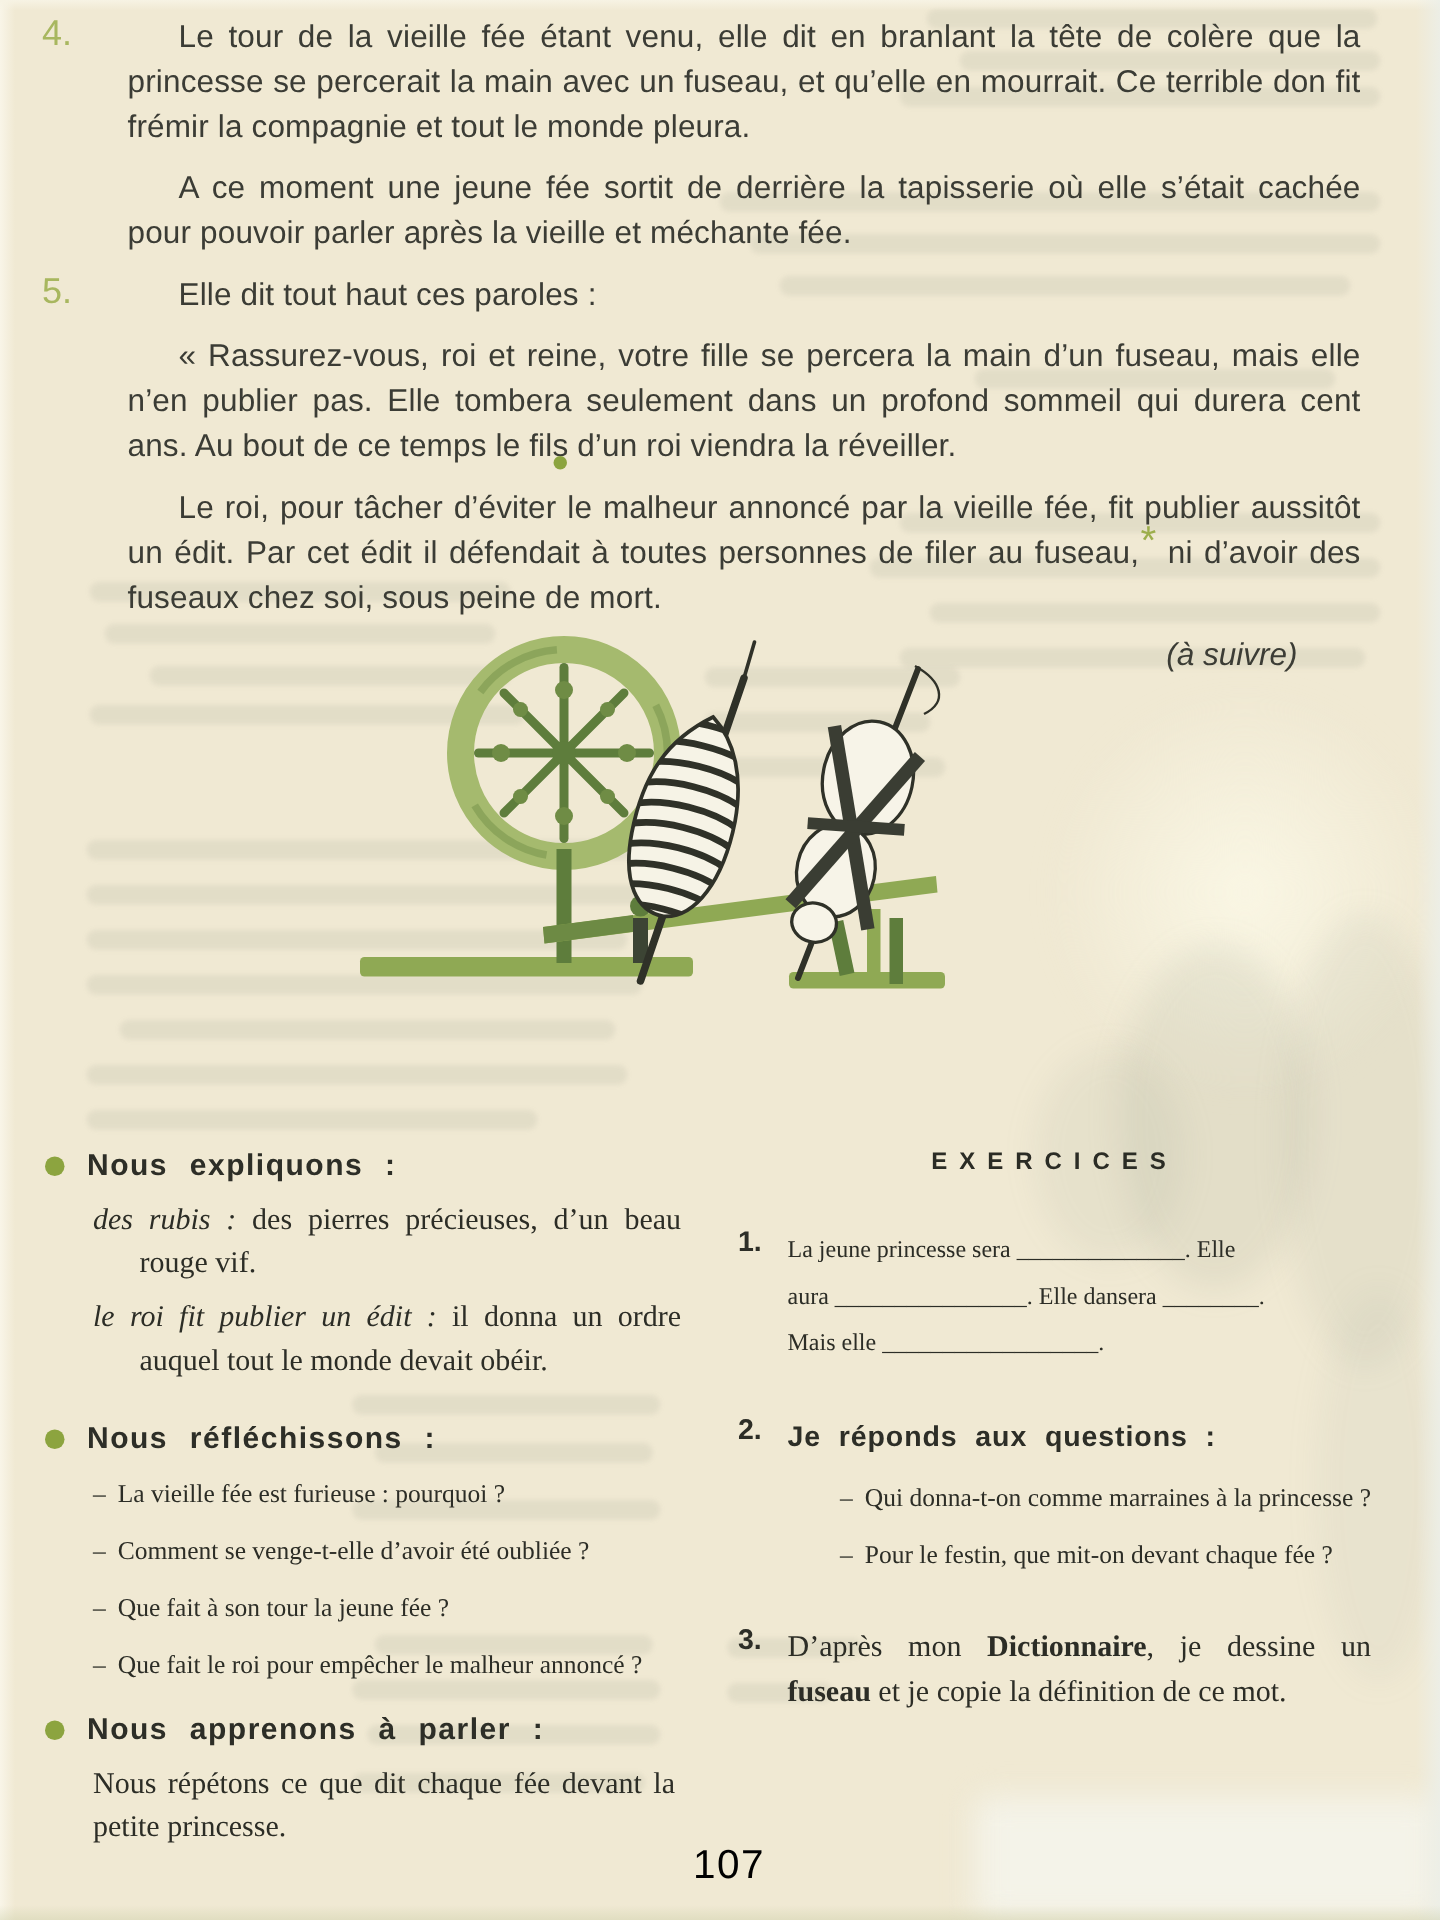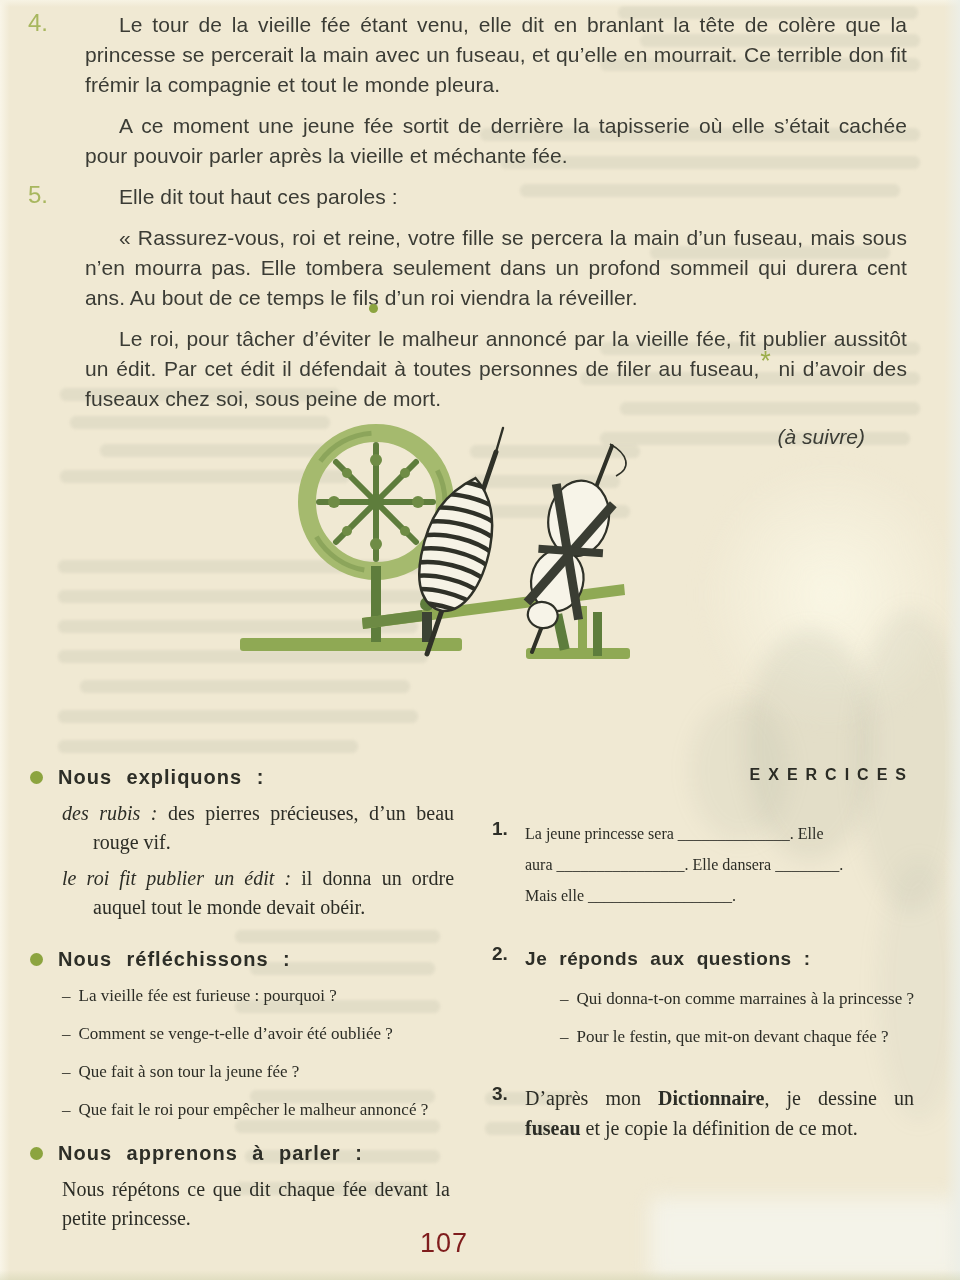--- a/index.html
+++ b/index.html
@@ -36,30 +36,30 @@
 
   .section-heading{position:relative;padding-left:50px;font-weight:bold;font-size:20px;letter-spacing:1px;word-spacing:8px;color:#2d2e27;margin-bottom:10px;}
   .bullet{position:absolute;left:22px;top:5px;width:13px;height:13px;border-radius:50%;background:#8ca43f;}
   .entry{font-family:"Liberation Serif",serif;color:#2c2d26;font-size:20px;line-height:29px;text-align:justify;padding-left:85px;padding-right:4px;text-indent:-31px;margin-bottom:7px;}
   .entry .lead{font-style:italic;}
   .q{font-family:"Liberation Serif",serif;color:#2c2d26;font-size:17px;line-height:29px;padding-left:74px;text-indent:-20px;margin-bottom:9px;text-align:justify;}
   .q .dash{margin-right:8px;}
   .speak-body{font-family:"Liberation Serif",serif;color:#2c2d26;font-size:20px;line-height:29px;padding-left:54px;text-align:justify;padding-right:8px;}
   .mt26{margin-top:26px;} .mt30{margin-top:18px;}
 
-  .ex-title{text-align:right;font-weight:bold;font-size:16px;letter-spacing:8px;color:#2b2c25;margin-bottom:34px;}
+  .ex-title{text-align:center;font-weight:bold;font-size:16px;letter-spacing:8px;color:#2b2c25;margin-bottom:34px;}
   .ex{position:relative;padding-left:33px;margin-bottom:32px;}
   .ex-num{position:absolute;left:0;top:0;font-weight:bold;font-size:19px;color:#2d2e27;}
   .ex-heading{font-weight:bold;font-size:19px;line-height:31px;word-spacing:6px;letter-spacing:.6px;color:#2d2e27;text-align:justify;margin-bottom:10px;}
   .ex-line{font-family:"Liberation Serif",serif;color:#2c2d26;font-size:16px;line-height:31px;white-space:nowrap;}
   .q-right{padding-left:53px;text-indent:-18px;}
   .ex3-body{font-family:"Liberation Serif",serif;color:#2c2d26;font-size:20px;line-height:30px;text-align:justify;}
   .ex3-body .bold{font-weight:bold;}
 
-  .page-number{position:absolute;left:420px;top:1228px;width:90px;text-align:left;font-size:27px;color:#7f1d1d;letter-spacing:1px;z-index:2;}
+  .page-number{position:absolute;left:420px;top:1228px;width:90px;text-align:right;font-size:27px;color:#000000;letter-spacing:1px;z-index:2;}
 </style>
 </head>
 <body>
 
 <div class="page">
 
   <div id="ghost-layer">
       <div class="ghost-line" style="left: 618px; top: 6px; width: 300px; height: 13px;"></div>
       <div class="ghost-line" style="left: 640px; top: 34px; width: 280px; height: 13px;"></div>
       <div class="ghost-line" style="left: 600px; top: 58px; width: 320px; height: 13px;"></div>
@@ -104,21 +104,21 @@
 
   <div class="story">
     <div class="story-item">
       <span class="story-num">4.</span>
       <p>Le tour de la vieille fée étant venu, elle dit en branlant la tête de colère que la princesse se percerait la main avec un fuseau, et qu’elle en mourrait. Ce terrible don fit frémir la compagnie et tout le monde pleura.</p>
       <p>A ce moment une jeune fée sortit de derrière la tapisserie où elle s’était cachée pour pouvoir parler après la vieille et méchante fée.</p>
     </div>
     <div class="story-item">
       <span class="story-num">5.</span>
       <p>Elle dit tout haut ces paroles :</p>
-      <p>« Rassurez-vous, roi et reine, votre fille se percera la main d’un fuseau, mais sous n’en mourra pas. Elle tombera seulement dans un profond sommeil qui durera cent ans. Au bout de ce temps le fils d’un roi viendra la réveiller.</p>
+      <p>« Rassurez-vous, roi et reine, votre fille se percera la main d’un fuseau, mais elle n’en publier pas. Elle tombera seulement dans un profond sommeil qui durera cent ans. Au bout de ce temps le fils d’un roi viendra la réveiller.</p>
       <p><span>Le roi, pour tâcher d’éviter le malheur annoncé par la vieille fée, fit publier aussitôt un édit. Par cet édit il défendait à toutes personnes de filer au fuseau,</span><span class="green-sup">*</span><span> ni d’avoir des fuseaux chez soi, sous peine de mort.</span></p>
     </div>
     <div class="to-be-continued">(à suivre)</div>
   </div>
   <div class="green-dot" style="left:369px;top:304px;"></div>
 
   <svg class="illustration" width="416" height="252" viewBox="0 0 416 252">
 
     <rect x="14" y="224" width="222" height="13" rx="3" fill="#8fa954"></rect>
     <rect x="300" y="234" width="104" height="11" rx="3" fill="#8fa954"></rect>

